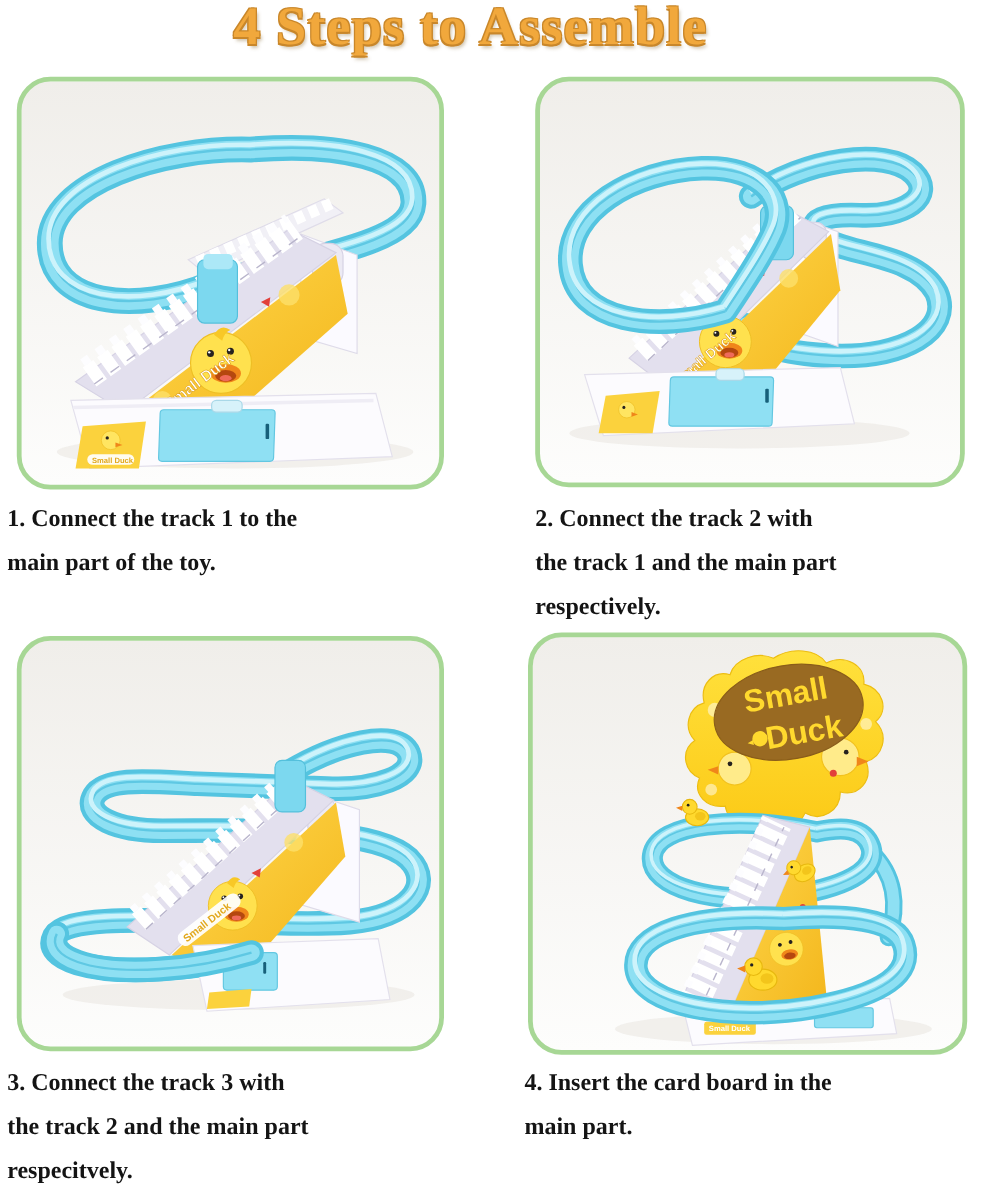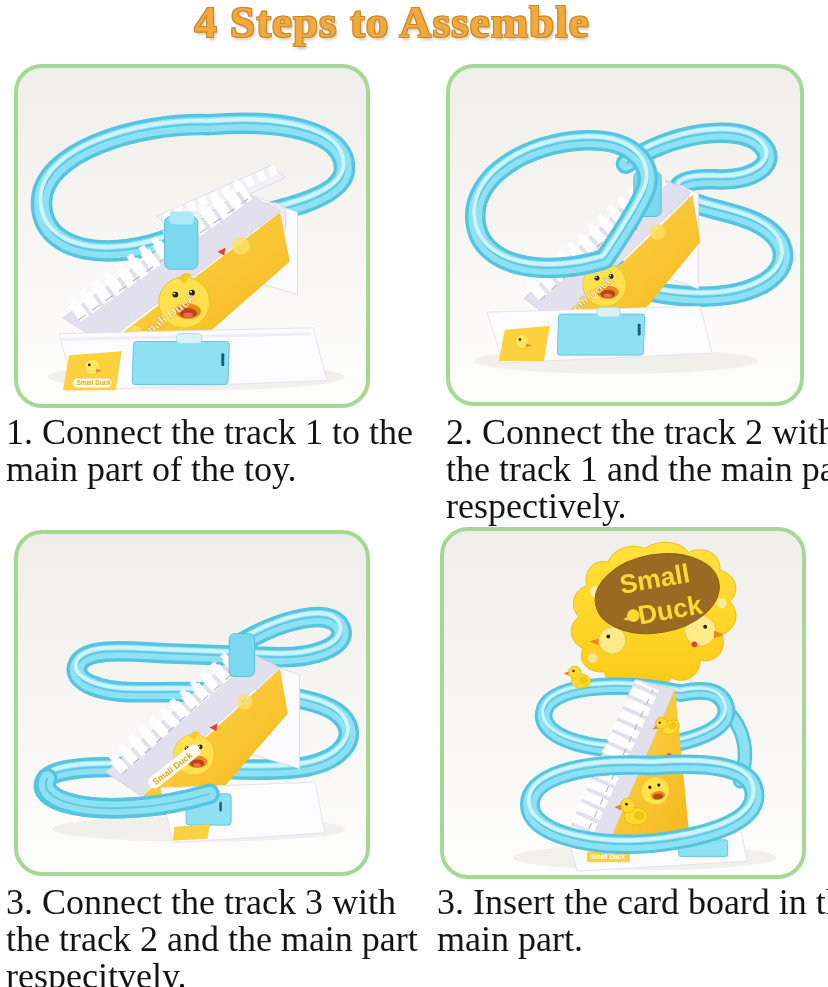--- a/index.html
+++ b/index.html
@@ -11,21 +11,21 @@
        font-family:"Liberation Serif",serif;}
   .title{position:absolute;top:-4px;left:0;right:44px;text-align:center;
          font-size:45px;font-weight:bold;letter-spacing:1px;color:var(--title-gold,#f1a83c);
          text-shadow:-1px -1px 0 var(--title-outline,#c9872a),1px -1px 0 var(--title-outline,#c9872a),
                      -1px 1px 0 var(--title-outline,#c9872a),1px 1px 0 var(--title-outline,#c9872a),
                      2px 3px 3px rgba(120,90,30,.35);}
   .panel{position:absolute;border:4px solid var(--panel-border,#a7d795);border-radius:28px;
          background:linear-gradient(var(--panel-bg-top,#f0eeea),var(--panel-bg-bottom,#fdfdfc));
          box-sizing:border-box;overflow:hidden;}
   .panel svg{position:absolute;left:0;top:0;width:100%;height:100%;}
-  .caption{position:absolute;font-size:36px;line-height:37px;font-weight:normal;
+  .caption{position:absolute;font-size:20px;line-height:37px;font-weight:bold;
            color:var(--caption-text,#141414);white-space:pre;}
   #p1{left:14px;top:64px;width:356px;height:344px;}
   #p2{left:446px;top:64px;width:358px;height:342px;}
   #p3{left:14px;top:530px;width:356px;height:346px;}
   #p4{left:440px;top:527px;width:366px;height:352px;}
   #c1{left:6px;top:414px;}
   #c2{left:446px;top:414px;}
   #c3{left:6px;top:884px;}
   #c4{left:437px;top:884px;}
   .svgtext{font-family:"Liberation Sans",sans-serif;font-weight:bold;}
@@ -350,14 +350,14 @@
 </div>
 
 <div class="caption" id="c1">1. Connect the track 1 to the
 main part of the toy.</div>
 <div class="caption" id="c2">2. Connect the track 2 with
 the track 1 and the main part
 respectively.</div>
 <div class="caption" id="c3">3. Connect the track 3 with
 the track 2 and the main part
 respecitvely.</div>
-<div class="caption" id="c4">3. Insert the card board in the
+<div class="caption" id="c4">4. Insert the card board in the
 main part.</div>
 
 </body></html>

